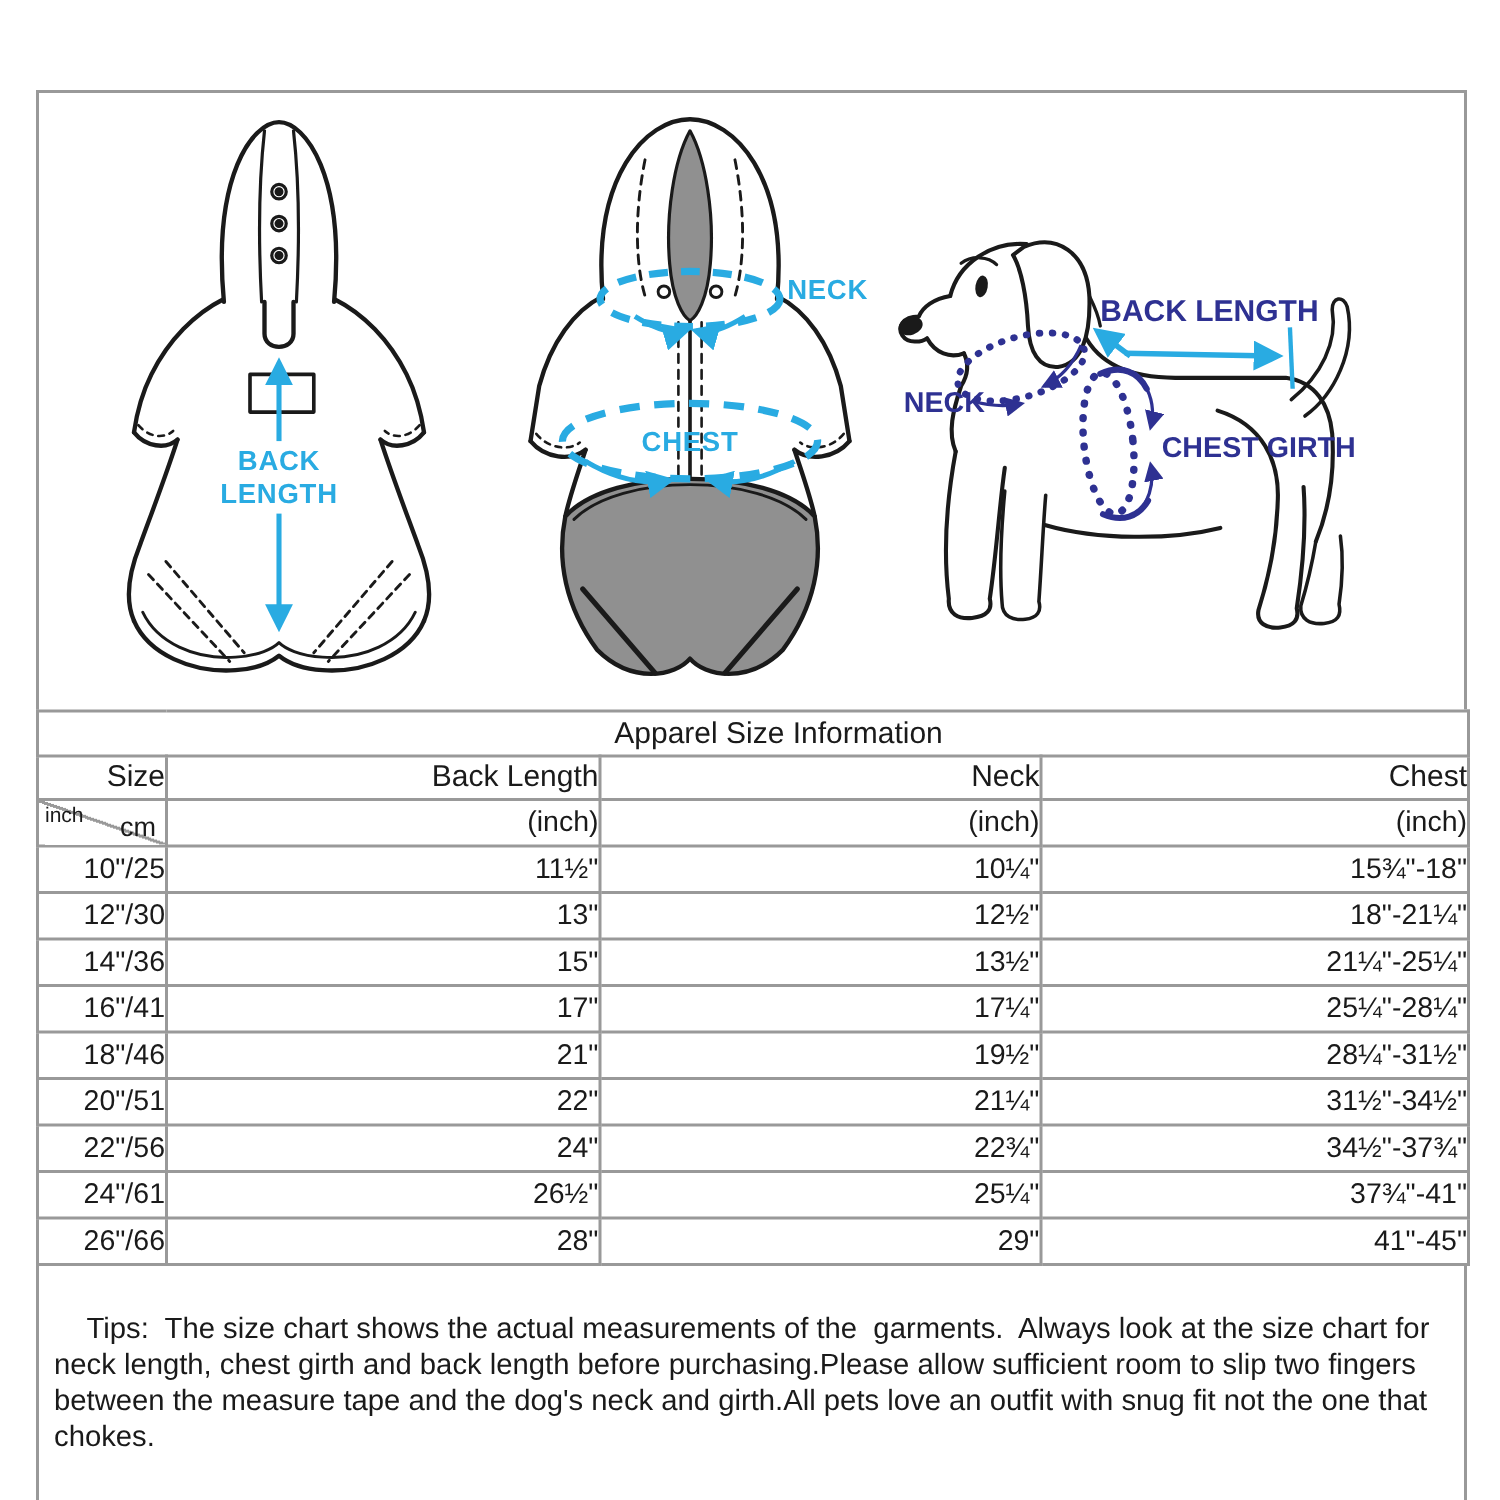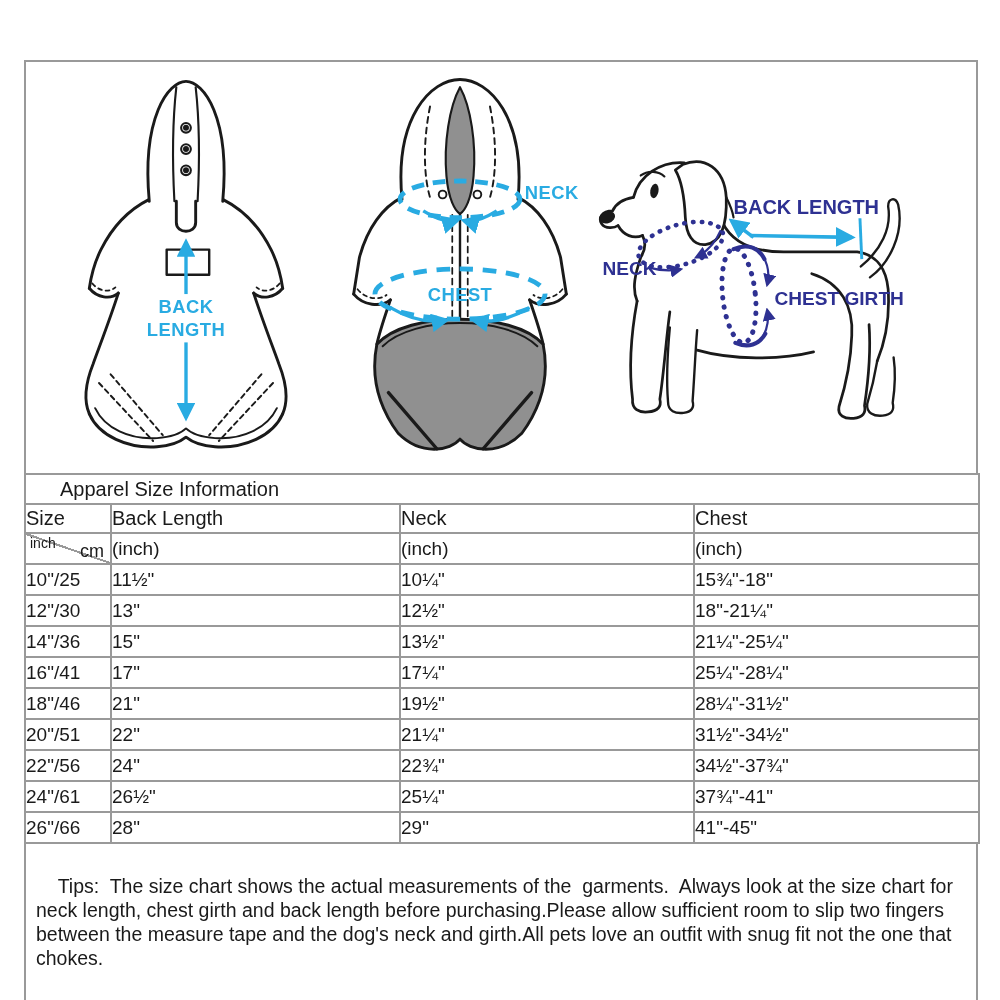--- a/index.html
+++ b/index.html
@@ -10,23 +10,23 @@
   
   #illus { border:2px solid #999999; border-bottom:none; height:413px;
     display:flex; align-items:flex-start; justify-content:space-between;
     padding:2px 6px 0 14px; overflow:hidden; background:#fff; }
   svg text { font-family:"Liberation Sans", sans-serif; font-weight:bold; }
   .cyan-t { fill:#29ABE2; font-size:19px; letter-spacing:.5px; }
   .navy-t { fill:#2E3192; }
 
   
   table { width:954px; border-collapse:collapse; table-layout:fixed; }
-  th, td { border:2px solid #999999; text-align:left; vertical-align:middle;
+  th, td { border:2px solid #999999; text-align:right; vertical-align:middle;
     font-weight:normal; font-size:19px; color:#1a1a1a; background:#fff; }
-  #title-row td { text-align:left; padding-left:34px; height:30px; font-size:20px; }
+  #title-row td { text-align:center; padding-left:34px; height:30px; font-size:20px; }
   #head-row th { height:29px; font-size:20px; }
   #unit-row td { height:31px; }
   .data-row td { height:31px; }
   .diag { position:relative; padding:0;
     background:linear-gradient(to top right,
       #fff 48.2%, #999 48.2%, #999 52%, #fff 52%); }
   .diag .num { position:absolute; left:4px; top:1px;  font-size:14px; }
   .diag .den { position:absolute; right:6px; bottom:1px; font-size:18px; }
 
   

